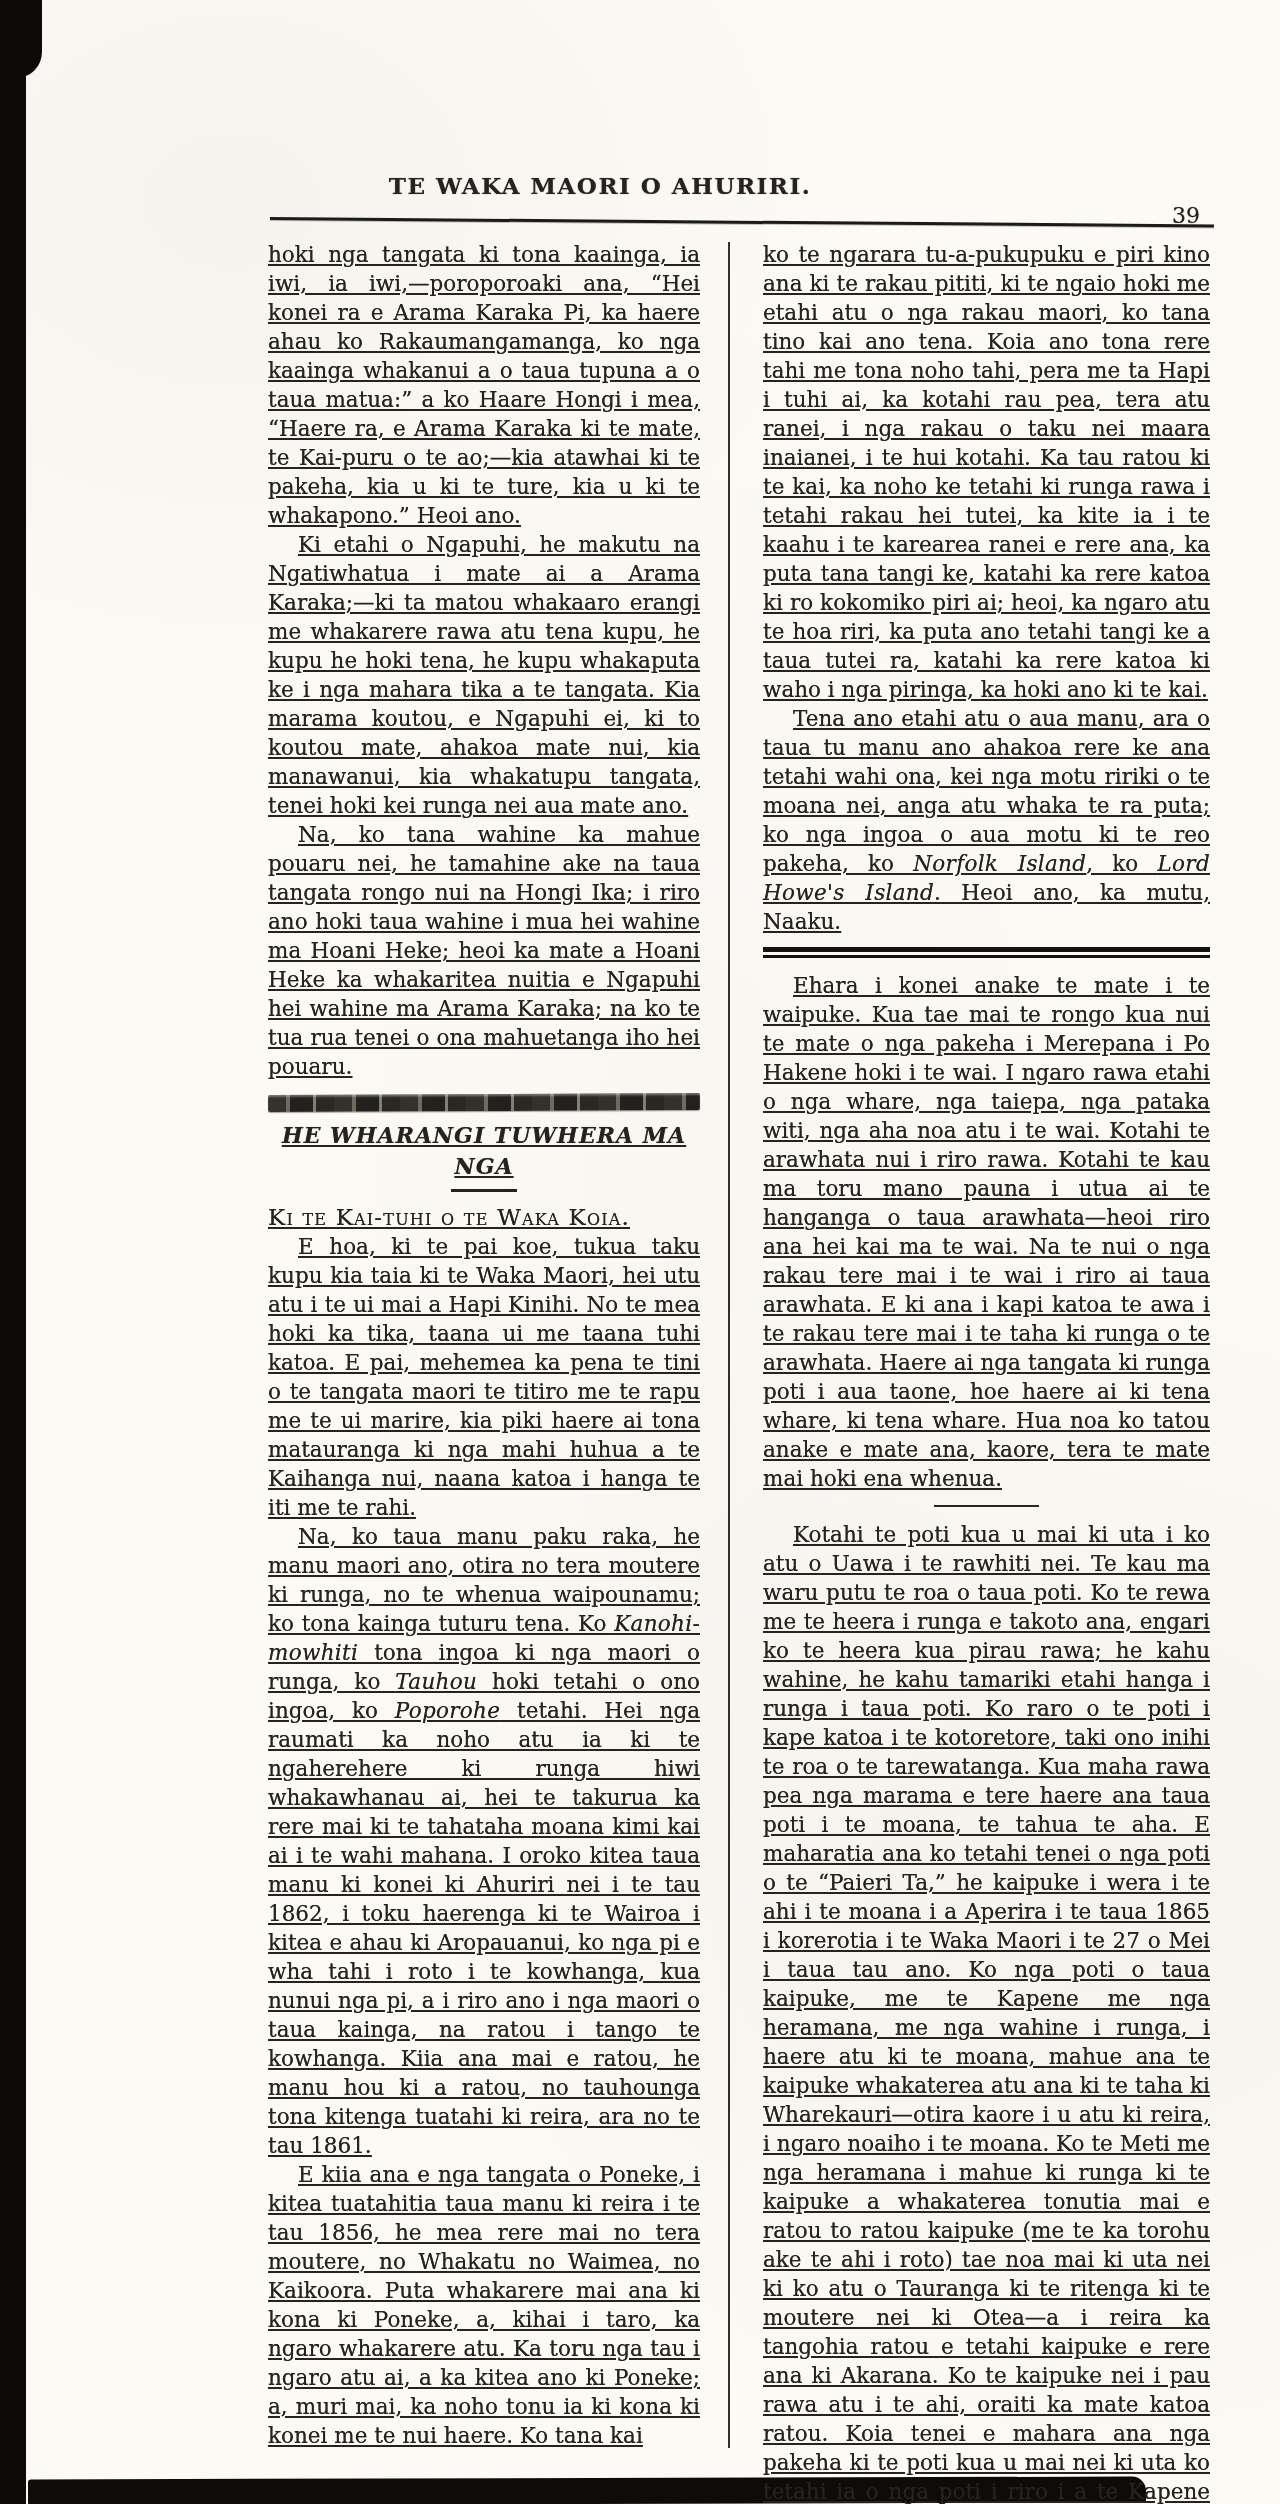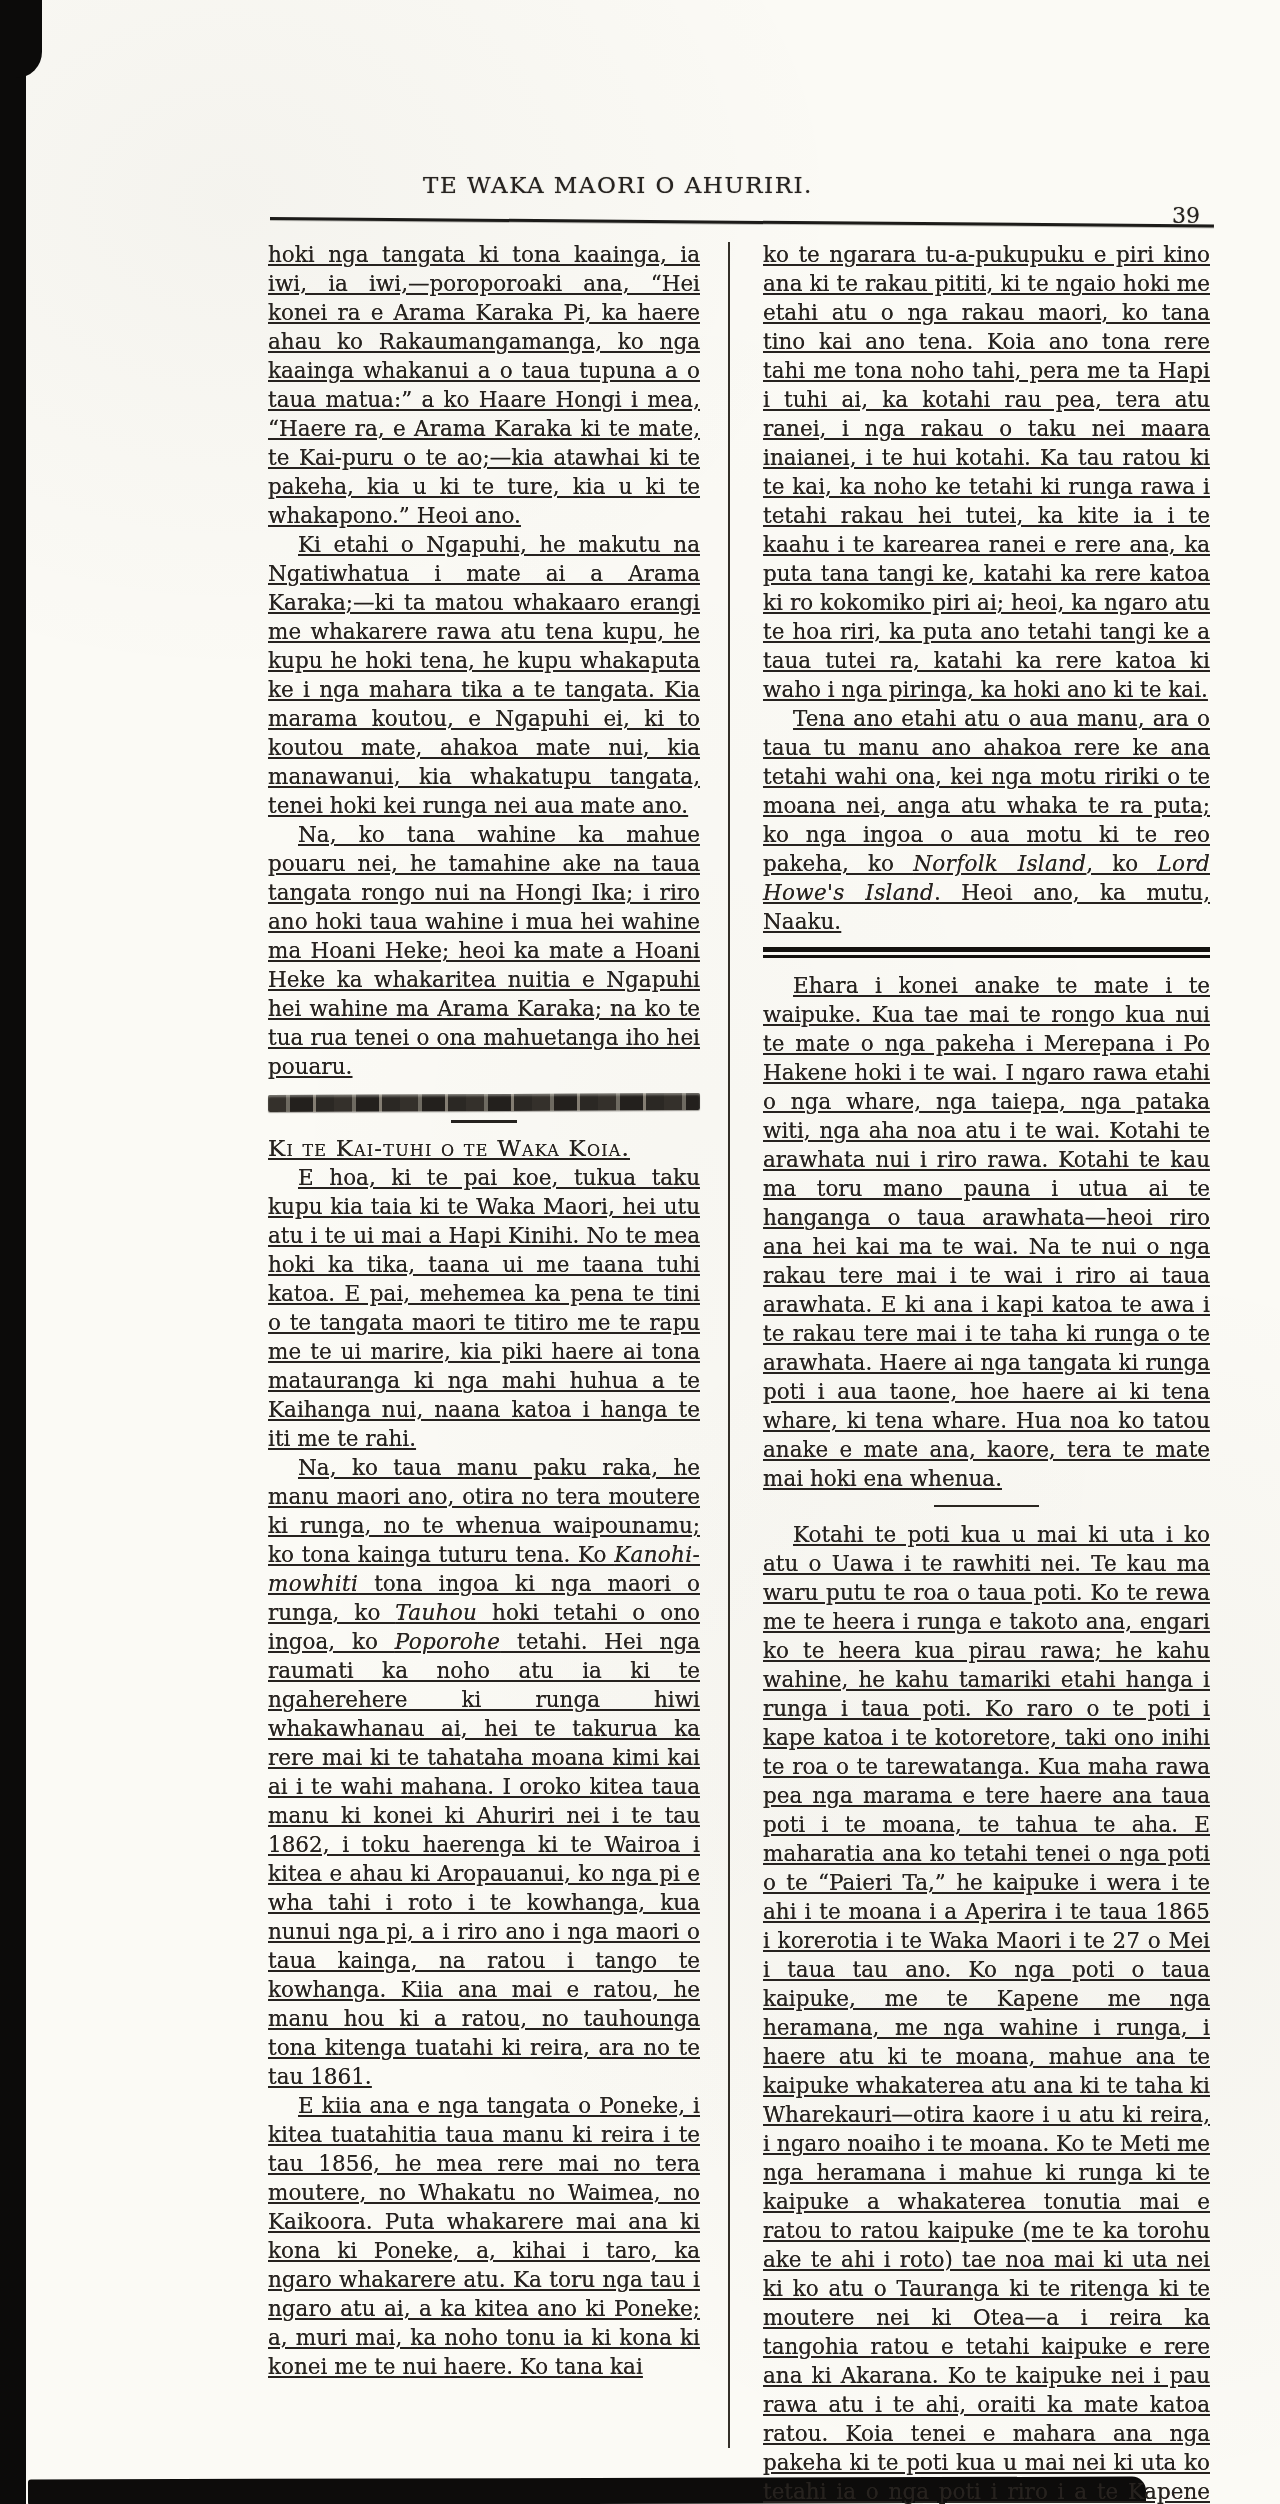--- a/index.html
+++ b/index.html
@@ -10,22 +10,22 @@
       radial-gradient(ellipse 900px 700px at 18% 8%, rgba(40,35,25,0.03), transparent 70%),
       radial-gradient(ellipse 1000px 900px at 85% 75%, rgba(60,50,30,0.035), transparent 70%),
       radial-gradient(ellipse 600px 1400px at 55% 50%, rgba(30,25,20,0.015), transparent 75%);
     font-family:"DejaVu Serif", serif;
     color:#26221f;
   }
   .edge-left{position:absolute;left:0;top:0;width:26px;height:2504px;background:#0c0b0a;}
   .edge-blotch{position:absolute;left:0;top:0;width:42px;height:78px;background:#0c0b0a;border-radius:0 0 26px 0;}
   .edge-bottom{position:absolute;left:28px;top:2478px;width:1118px;height:26px;background:#0d0c0b;transform:rotate(-0.15deg);border-radius:3px 14px 0 3px;}
 
-  .masthead{position:absolute;left:396px;top:172px;width:444px;text-align:center;
-    font-size:23px;font-weight:normal;letter-spacing:1.5px;white-space:nowrap;
+  .masthead{position:absolute;left:378px;top:172px;width:444px;text-align:center;
+    font-size:23px;font-weight:bold;letter-spacing:1.5px;white-space:nowrap;
     text-shadow:0 0 1px rgba(30,25,20,0.55);}
   .pageno{position:absolute;left:1172px;top:179px;font-size:22px;text-shadow:0 0 1px rgba(30,25,20,0.5);margin-top:24px;}
   .head-rule{position:absolute;left:270px;top:217px;width:944px;height:3px;background:#1c1b19;
     transform:rotate(0.45deg);transform-origin:left center;box-shadow:0 1px 0 rgba(28,27,25,0.25);}
 
   .col-divider{position:absolute;left:728px;top:242px;width:2px;height:2206px;background:#343029;}
 
   .col{position:absolute;top:240px;text-align:justify;font-size:21.5px;line-height:29px;text-decoration:underline;}
   .col.left{left:268px;width:432px;}
   .col.right{left:763px;width:447px;}
@@ -63,20 +63,21 @@
   <div class="col-divider"></div>
 
   <section class="col left">
     <p class="noindent">hoki nga tangata ki tona kaainga, ia iwi, ia iwi,—poroporoaki ana, “Hei konei ra e Arama Karaka Pi, ka haere ahau ko Rakaumangamanga, ko nga kaainga whakanui a o taua tupuna a o taua matua:” a ko Haare Hongi i mea, “Haere ra, e Arama Karaka ki te mate, te Kai-puru o te ao;—kia atawhai ki te pakeha, kia u ki te ture, kia u ki te whakapono.”   Heoi ano.</p>
     <p class="ind">Ki etahi o Ngapuhi, he makutu na Ngatiwhatua i mate ai a Arama Karaka;—ki ta matou whakaaro erangi me whakarere rawa atu tena kupu, he kupu he hoki tena, he kupu whakaputa ke i nga mahara tika a te tangata.  Kia marama koutou, e Ngapuhi ei, ki to koutou mate, ahakoa mate nui, kia manawanui, kia whakatupu tangata, tenei hoki kei runga nei aua mate ano.</p>
     <p class="ind">Na, ko tana wahine ka mahue pouaru nei, he tamahine ake na taua tangata rongo nui na Hongi Ika; i riro ano hoki taua wahine i mua hei wahine ma Hoani Heke; heoi ka mate a Hoani Heke ka whakaritea nuitia e Ngapuhi hei wahine ma Arama Karaka; na ko te tua rua tenei o ona mahuetanga iho hei pouaru.</p>
 
     <div class="ornament"></div>
 
     <h2 class="sec-head">
+      <span class="hl">HE WHARANGI TUWHERA MA NGA</span>
     </h2>
     <div class="short-rule"></div>
 
     <p class="salutation">Ki te Kai-tuhi o te Waka Koia.</p>
     <p class="ind">E hoa, ki te pai koe, tukua taku kupu kia taia ki te Waka Maori, hei utu atu i te ui mai a Hapi Kinihi.  No te mea hoki ka tika, taana ui me taana tuhi katoa.  E pai, mehemea ka pena te tini o te tangata maori te titiro me te rapu me te ui marire, kia piki haere ai tona matauranga ki nga mahi huhua a te Kaihanga nui, naana katoa i hanga te iti me te rahi.</p>
     <p class="ind"><span>Na, ko taua manu paku raka, he manu maori ano, otira no tera moutere ki runga, no te whenua waipounamu; ko tona kainga tuturu tena.  Ko </span><i>Kanohi-mowhiti</i><span> tona ingoa ki nga maori o runga, ko </span><i>Tauhou</i><span> hoki tetahi o ono ingoa, ko </span><i>Poporohe</i><span> tetahi.  Hei nga raumati ka noho atu ia ki te ngaherehere ki runga hiwi whakawhanau ai, hei te takurua ka rere mai ki te tahataha moana kimi kai ai i te wahi mahana.  I oroko kitea taua manu ki konei ki Ahuriri nei i te tau 1862, i toku haerenga ki te Wairoa i kitea e ahau ki Aropauanui, ko nga pi e wha tahi i roto i te kowhanga, kua nunui nga pi, a i riro ano i nga maori o taua kainga, na ratou i tango te kowhanga.  Kiia ana mai e ratou, he manu hou ki a ratou, no tauhounga tona kitenga tuatahi ki reira, ara no te tau 1861.</span></p>
     <p class="ind">E kiia ana e nga tangata o Poneke, i kitea tuatahitia taua manu ki reira i te tau 1856, he mea rere mai no tera moutere, no Whakatu no Waimea, no Kaikoora.  Puta whakarere mai ana ki kona ki Poneke, a, kihai i taro, ka ngaro whakarere atu.  Ka toru nga tau i ngaro atu ai, a ka kitea ano ki Poneke; a, muri mai, ka noho tonu ia ki kona ki konei me te nui haere.  Ko tana kai</p>
   </section>
 
   <section class="col right">

